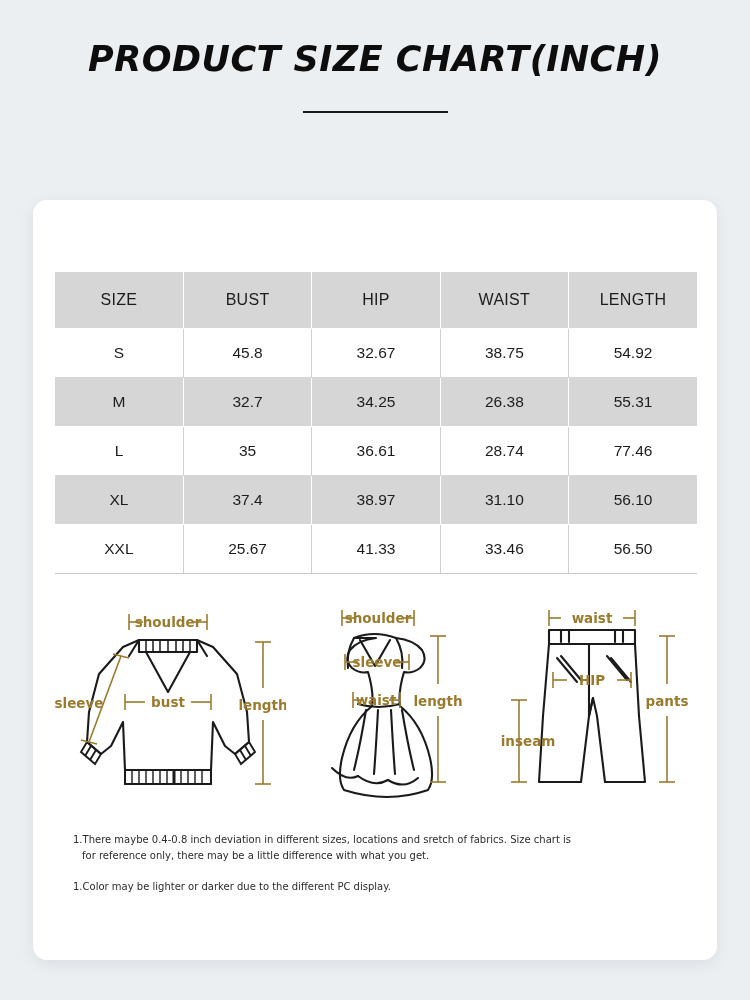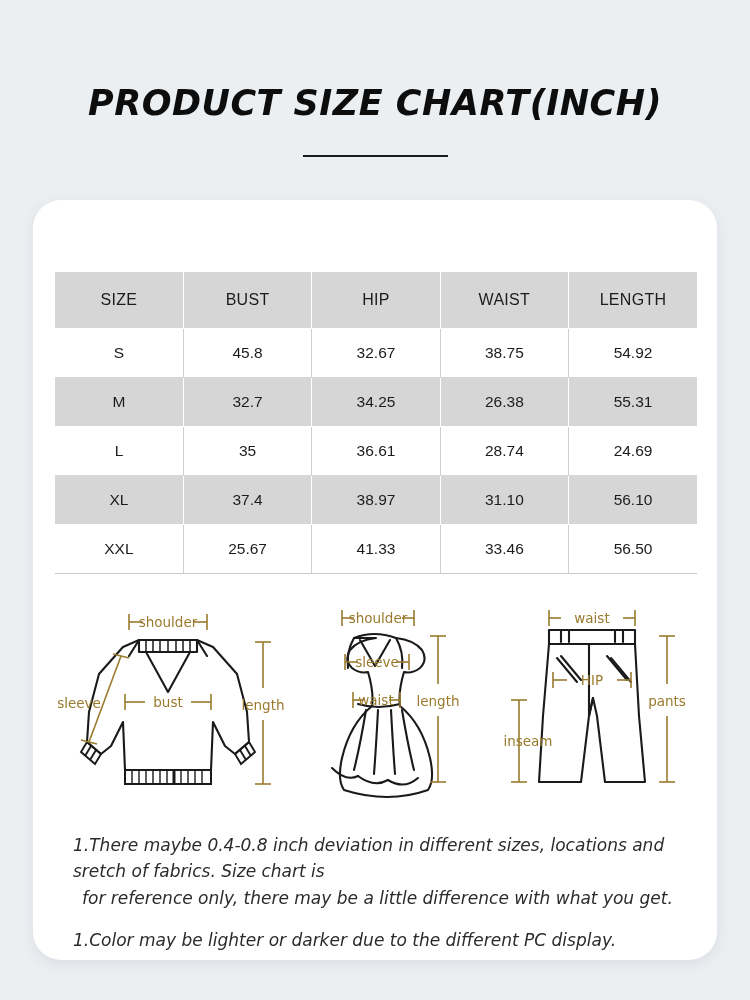--- a/index.html
+++ b/index.html
@@ -10,21 +10,21 @@
     width: 750px;
     height: 1000px;
     background: #eceff2;
     font-family: "Liberation Sans", sans-serif;
     overflow: hidden;
     position: relative;
   }
 
   
   .title-block {
-    padding-top: 84px;
+    padding-top: 40px;
     text-align: center;
   }
   .page-title {
     font-family: "DejaVu Sans", sans-serif;
     font-size: 35px;
     font-weight: bold;
     font-style: italic;
     letter-spacing: 0.5px;
     color: #0d0d0d;
     margin: 0;
@@ -38,21 +38,21 @@
   }
 
   
   .card {
     position: absolute;
     left: 33px;
     top: 200px;
     width: 684px;
     height: 760px;
     background: #ffffff;
-    border-radius: 28px;
+    border-radius: 14px;
     box-shadow: 0 4px 14px rgba(140,150,160,0.18);
   }
 
   
   .size-table {
     position: absolute;
     left: 22px;
     top: 72px;
     width: 642px;
     border-collapse: collapse;
@@ -103,34 +103,34 @@
     left: 18px;
     top: 400px;
     width: 650px;
     height: 205px;
     display: flex;
     align-items: flex-start;
     justify-content: space-between;
   }
   .diagram {
     position: relative;
+    font-weight: bold;
   }
   .diagram svg { display: block; }
 
   
   .notes {
     position: absolute;
     left: 40px;
     top: 632px;
     width: 610px;
     font-family: "DejaVu Sans", sans-serif;
-    font-size: 17px;
+    font-size: 10px;
     color: #2b2b2b;
     line-height: 1.55;
-    font-style: italic;
   }
   .note {
     margin-bottom: 16px;
   }
   .note .cont {
     display: block;
     padding-left: 9px;
   }
 </style>
 </head>
@@ -166,21 +166,21 @@
         <td>32.7</td>
         <td>34.25</td>
         <td>26.38</td>
         <td>55.31</td>
       </tr>
       <tr class="plain">
         <td>L</td>
         <td>35</td>
         <td>36.61</td>
         <td>28.74</td>
-        <td>24.69</td>
+        <td>77.46</td>
       </tr>
       <tr class="shade">
         <td>XL</td>
         <td>37.4</td>
         <td>38.97</td>
         <td>31.10</td>
         <td>56.10</td>
       </tr>
       <tr class="plain">
         <td>XXL</td>

